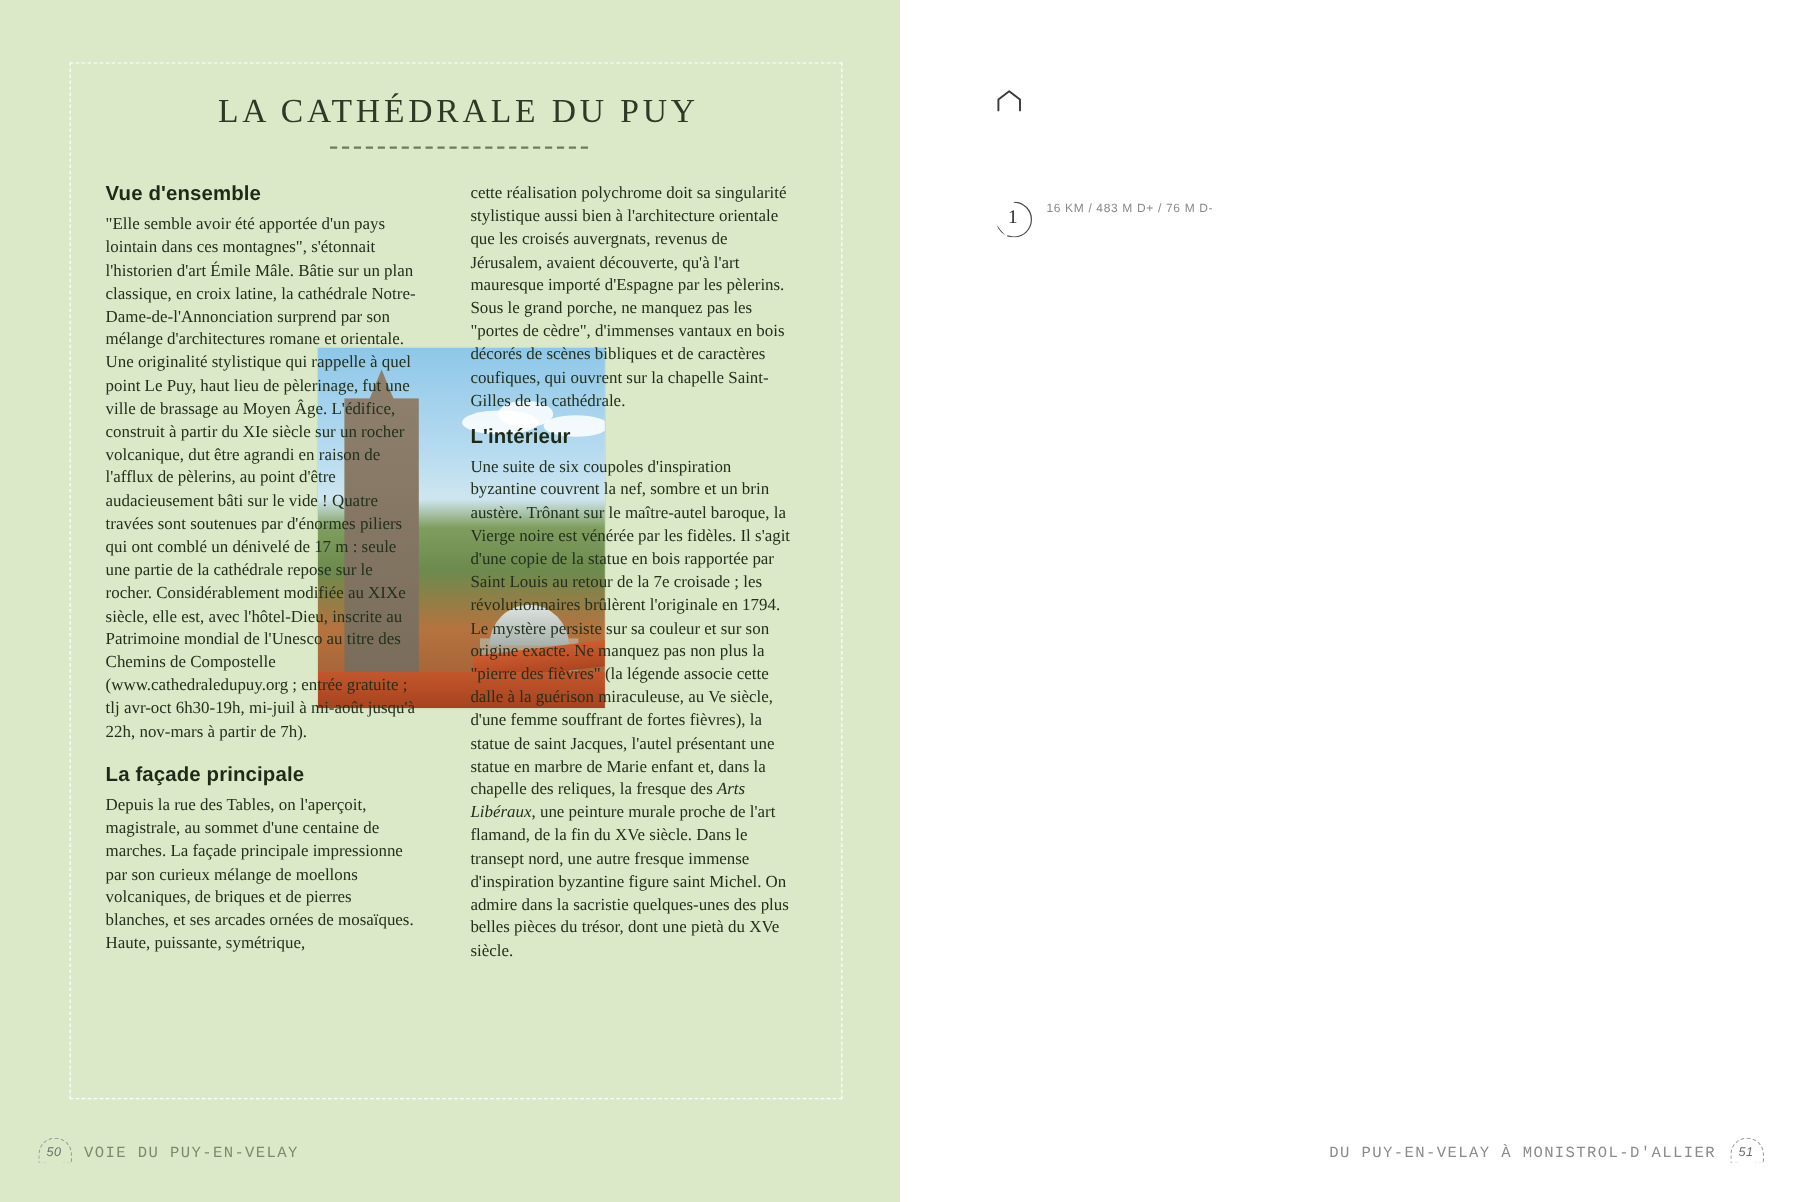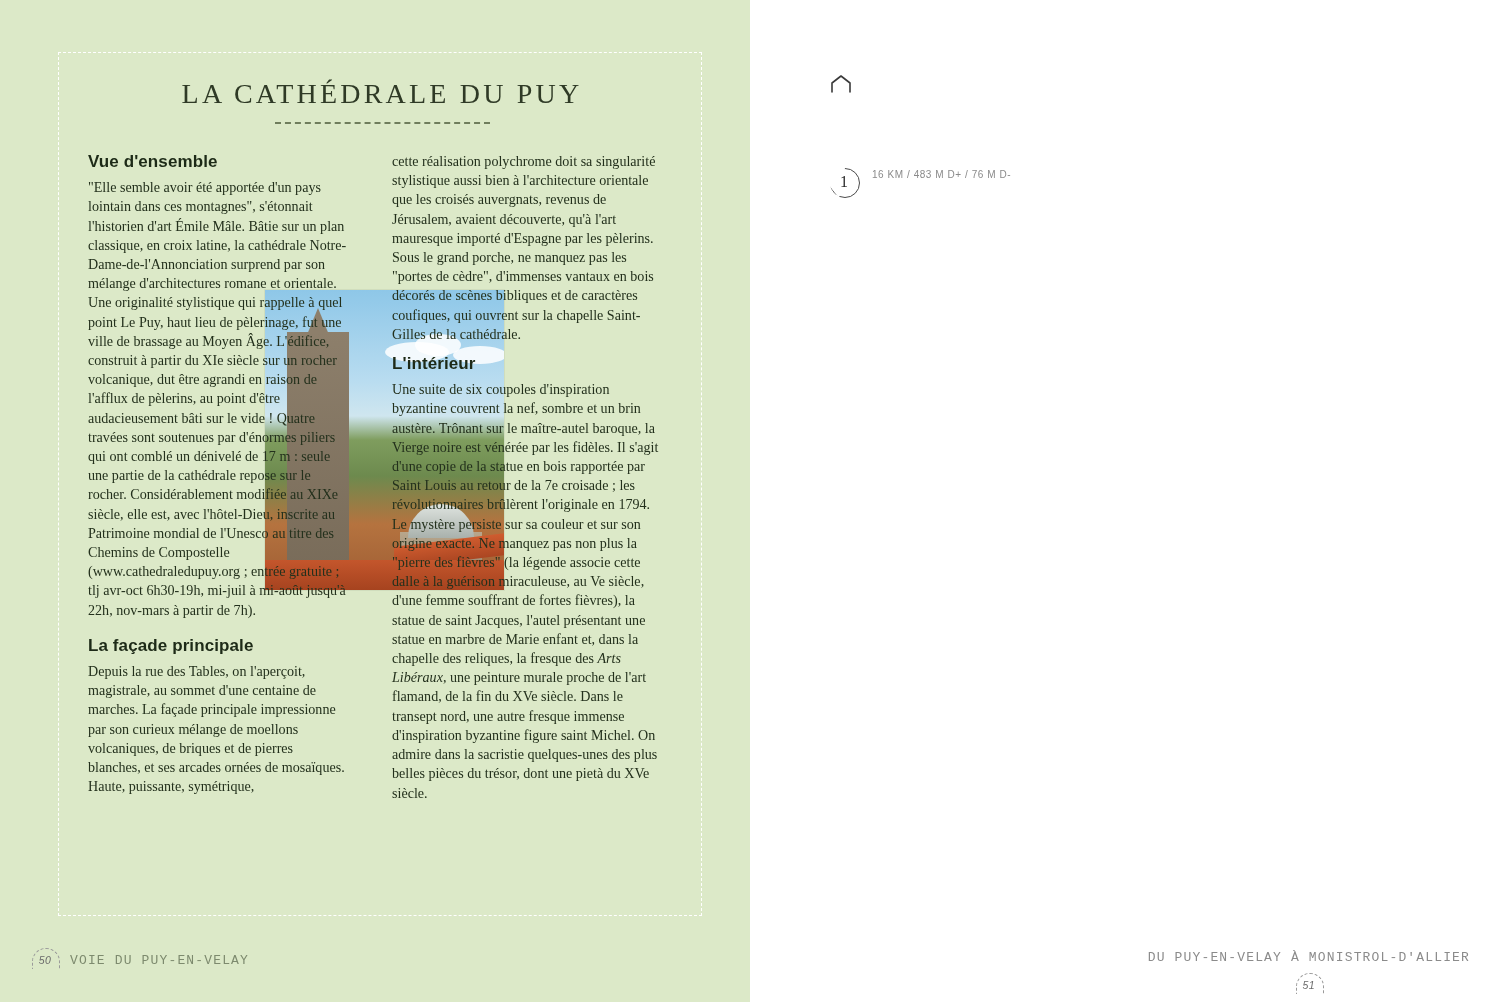--- a/index.html
+++ b/index.html
@@ -130,21 +130,21 @@
     font-size: 10px; letter-spacing: .55px; color: #8a8a8a;
   }
 
   
   .footer-left {
     position: absolute; left: 30px; top: 950px;
     display: flex; align-items: center; gap: 10px;
   }
   .footer-right {
     position: absolute; right: 30px; top: 950px;
-    display: flex; align-items: center; gap: 10px; flex-direction: column;
+    display: flex; align-items: center; gap: 10px;
   }
   .folio {
     position: relative; width: 30px; height: 20px;
     display:flex; align-items:center; justify-content:center;
     font-family:"Liberation Sans", sans-serif; font-size: 10.5px; color:#6a6a6a;
     letter-spacing: .5px;
     font-style: italic;
   }
   .folio .arc {
     position:absolute; left:2px; top:-2px; width:26px; height:20px;

